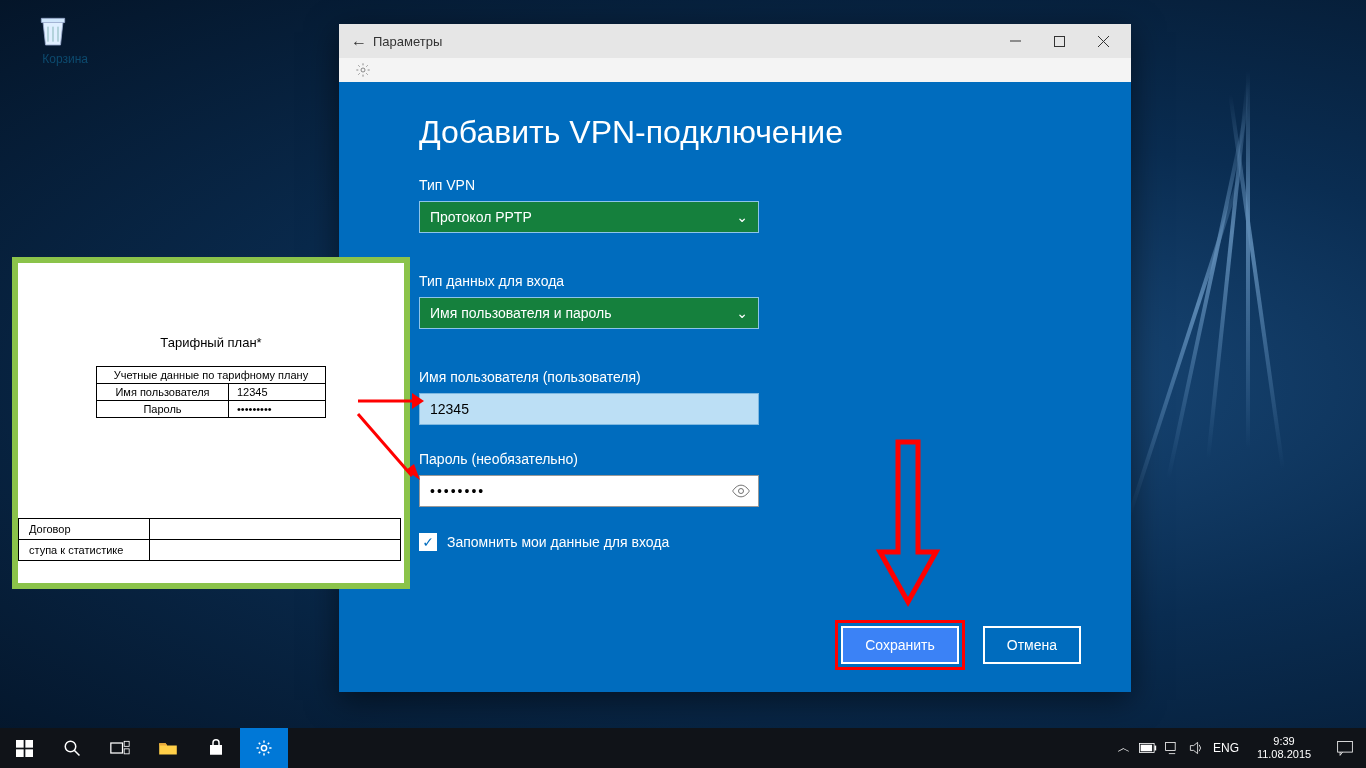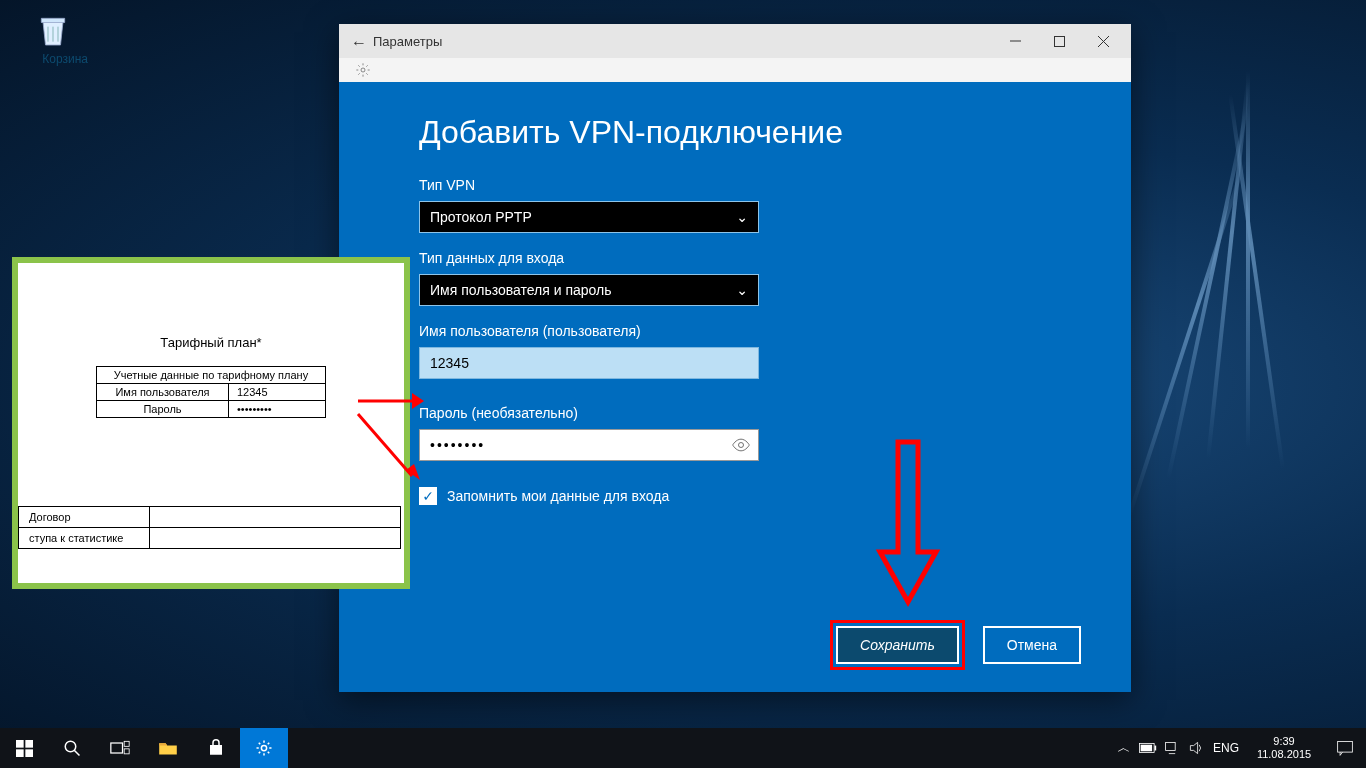--- a/index.html
+++ b/index.html
@@ -19,40 +19,40 @@
 .win{position:absolute;left:339px;top:24px;width:792px;height:668px;background:#fff;box-shadow:0 8px 30px rgba(0,0,0,.5);}
 .titlebar{height:34px;background:#e6e6e6;display:flex;align-items:center;padding:0 6px;color:#333;font-size:13px;}
 .titlebar .back{width:28px;text-align:center;font-size:16px;cursor:default;}
 .titlebar .title{flex:1;}
 .winbtn{width:44px;height:34px;display:flex;align-items:center;justify-content:center;color:#333;}
 .subhdr{height:24px;background:#f4f4f4;border-bottom:1px solid #ccc;display:flex;align-items:center;padding:0 16px;font-size:12px;color:#333;gap:8px;}
 .subhdr svg{width:16px;height:16px;}
 .overlay{position:absolute;left:0;top:58px;right:0;bottom:0;background:#006cbe;color:#fff;padding:24px 60px 0 80px;box-sizing:border-box;}
 .overlay h1{font-weight:300;font-size:32px;margin:8px 0 26px;}
 .flabel{font-size:14px;margin:0 0 8px;color:#fff;}
-.fselect{width:340px;height:32px;background:#000000;border:1px solid #8dc4e9;box-sizing:border-box;display:flex;align-items:center;padding:0 10px;font-size:14px;color:#fff;margin-bottom:17px;position:relative;}
+.fselect{width:340px;height:32px;background:#15803d;border:1px solid #8dc4e9;box-sizing:border-box;display:flex;align-items:center;padding:0 10px;font-size:14px;color:#fff;margin-bottom:40px;position:relative;}
 .fselect .chev{position:absolute;right:10px;}
 .finput{width:340px;height:32px;background:#bcdff5;border:1px solid #7eb8e0;box-sizing:border-box;padding:0 10px;font-size:14px;color:#000;margin-bottom:26px;font-family:inherit;outline:none;}
 .pw-wrap{position:relative;width:340px;margin-bottom:26px;}
 .pw-wrap input{width:340px;height:32px;background:#fff;border:1px solid #999;box-sizing:border-box;padding:0 36px 0 10px;font-size:14px;letter-spacing:2px;font-family:inherit;outline:none;}
 .pw-eye{position:absolute;right:8px;top:6px;color:#555;}
 .chk{display:flex;align-items:center;gap:10px;font-size:14px;}
 .chk .box{width:18px;height:18px;background:#fff;display:flex;align-items:center;justify-content:center;color:#006cbe;font-size:14px;}
 .actions{position:absolute;right:50px;bottom:28px;display:flex;gap:24px;}
 .btn{height:34px;padding:0 22px;border:2px solid #fff;background:transparent;color:#fff;font-size:14px;display:flex;align-items:center;justify-content:center;}
-.btn.primary{background:#0c4a6e;border:2px solid #fff;outline:3px solid #ff0000;outline-offset:3px;font-style:italic;}
+.btn.primary{background:#3b82f6;border:2px solid #fff;outline:3px solid #ff0000;outline-offset:3px;}
 
 .big-arrow{position:absolute;left:873px;top:437px;pointer-events:none;}
 
 .doc-frame{position:absolute;left:12px;top:257px;width:386px;height:320px;border:6px solid #8bc34a;background:#fff;color:#000;font-size:11px;}
 .doc-inner{padding:18px 4px 8px;}
 .doc-title{text-align:center;font-size:13px;margin:54px 0 12px;}
 .tbl{border-collapse:collapse;margin:16px auto;}
 .tbl td{border:1px solid #000;padding:2px 8px;font-size:11px;}
-.tbl2{border-collapse:collapse;position:absolute;left:0;bottom:34px;}
+.tbl2{border-collapse:collapse;position:absolute;left:0;bottom:22px;}
 .tbl2 td{border:1px solid #000;padding:2px 10px;font-size:11px;height:16px;}
 
 .small-arrow{position:absolute;pointer-events:none;}
 
 .taskbar{position:absolute;left:0;bottom:0;width:1366px;height:40px;background:#101318;display:flex;align-items:center;color:#fff;}
 .tbtn{width:48px;height:40px;display:flex;align-items:center;justify-content:center;}
 .tbtn.active{background:#0078d7;}
 .tray{margin-left:auto;display:flex;align-items:center;height:40px;}
 .tray .ic{width:24px;height:40px;display:flex;align-items:center;justify-content:center;font-size:13px;color:#fff;}
 .tray .lang{width:36px;font-size:12px;display:flex;align-items:center;justify-content:center;}

